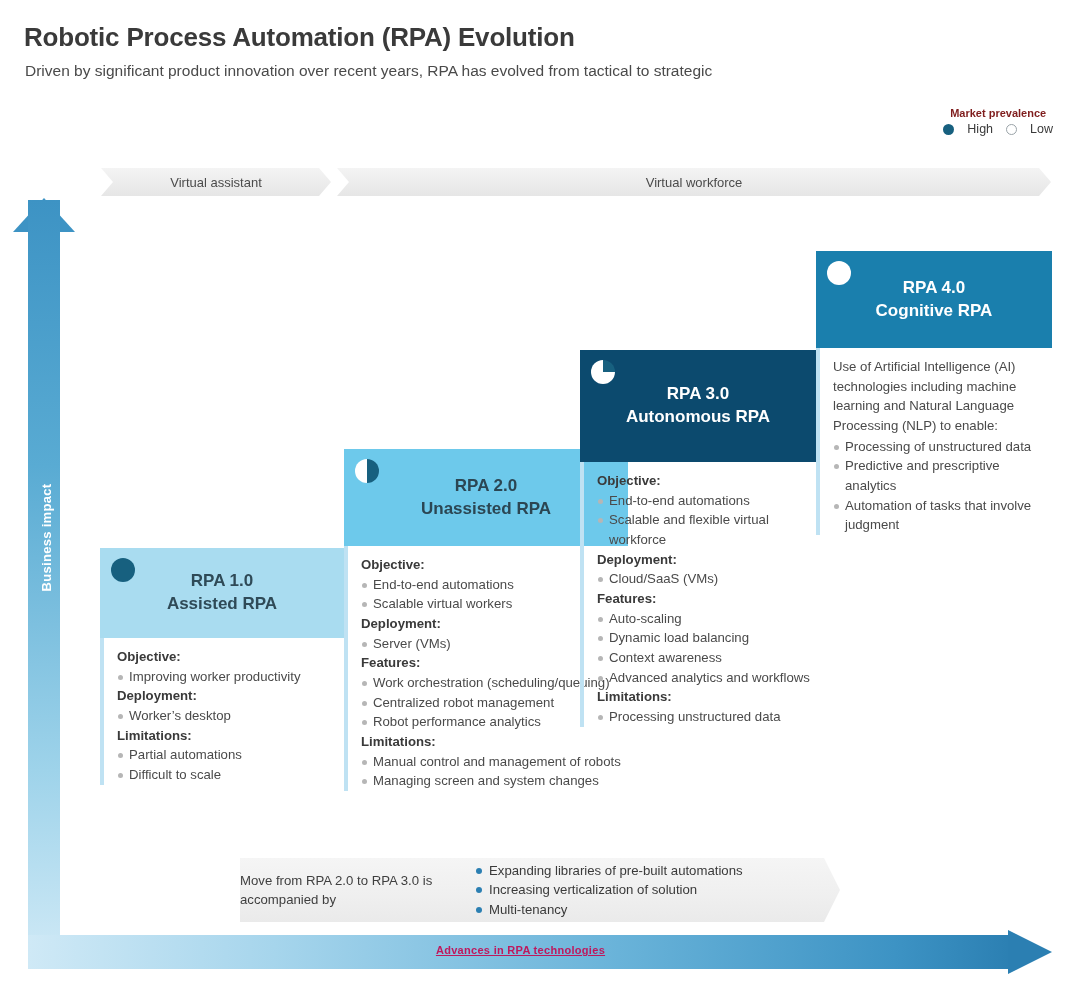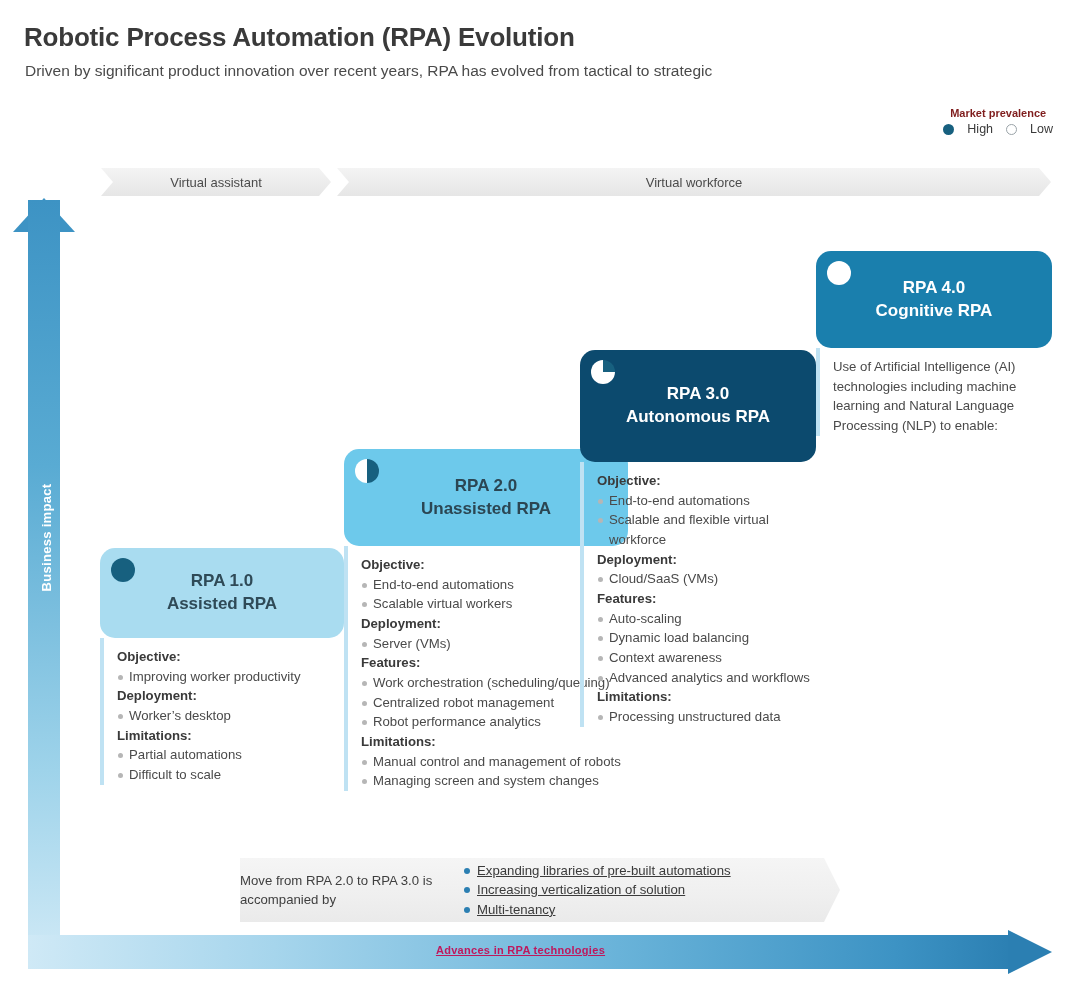--- a/index.html
+++ b/index.html
@@ -62,21 +62,21 @@
     background:#2b7fb2;
     clip-path:polygon(0 0, 100% 50%, 0 100%);
   }
   #x-axis-label{
     position:absolute;left:28px;top:944px;width:985px;text-align:center;
     font-size:11px;font-weight:bold;color:#be185d;letter-spacing:.3px;text-decoration:underline;
   }
   
   .stage{position:absolute;}
   .stage-head{
-    position:relative;border-radius:15px;
+    position:relative;border-radius:0;
     display:flex;flex-direction:column;align-items:center;justify-content:center;
     text-align:right;font-weight:bold;font-size:17px;line-height:1.35;
   }
   .prev-marker{
     position:absolute;left:11px;top:10px;width:24px;height:24px;border-radius:50%;
   }
   .m-full{background:#17607f;}
   .m-half{background:linear-gradient(90deg,#ffffff 0 50%,#17607f 50% 100%);}
   .m-quarter{background:conic-gradient(from 0deg,#17607f 0deg 90deg,#ffffff 90deg 360deg);}
   .m-empty{background:#ffffff;}
@@ -106,21 +106,21 @@
   
   #callout{
     position:absolute;left:240px;top:858px;width:600px;height:64px;
     background:linear-gradient(180deg,#f5f5f5 0%,#efefef 60%,#eaeaea 100%);
     clip-path:polygon(0 0, calc(100% - 16px) 0, 100% 50%, calc(100% - 16px) 100%, 0 100%);
     display:flex;align-items:center;
   }
   #callout-lead{
     width:212px;font-size:13.2px;line-height:1.45;color:#3f3f3f;
   }
-  #callout-list{list-style:none;margin:4px;padding:0 0 0 8px;text-decoration:underline;}
+  #callout-list{list-style:none;margin:16px;padding:0 0 0 8px;}
   #callout-list li{position:relative;padding-left:13px;font-size:13.2px;line-height:1.48;color:#3a3a3a;}
   #callout-list li::before{
     content:"";position:absolute;left:0;top:7px;width:6px;height:6px;border-radius:50%;background:#2b7fb2;
   }
 </style>
 </head>
 <body>
 
 <div id="page-title">Robotic Process Automation (RPA) Evolution</div>
 <div id="page-subtitle">Driven by significant product innovation over recent years, RPA has evolved from tactical to strategic</div>
@@ -230,20 +230,25 @@
 </div>
 
 <div class="stage" id="stage-4">
   <div class="stage-head">
     <span class="prev-marker m-empty"></span>
     <div>RPA 4.0</div>
     <div>Cognitive RPA</div>
   </div>
   <div class="stage-body">
     <p class="intro">Use of Artificial Intelligence (AI) technologies including machine learning and Natural Language Processing (NLP) to enable:</p>
+    <ul>
+      <li>Processing of unstructured data</li>
+      <li>Predictive and prescriptive analytics</li>
+      <li>Automation of tasks that involve judgment</li>
+    </ul>
   </div>
 </div>
 
 <div id="callout">
   <div id="callout-lead">Move from RPA 2.0 to RPA 3.0 is accompanied by</div>
   <ul id="callout-list">
     <li>Expanding libraries of pre-built automations</li>
     <li>Increasing verticalization of solution</li>
     <li>Multi-tenancy</li>
   </ul>

